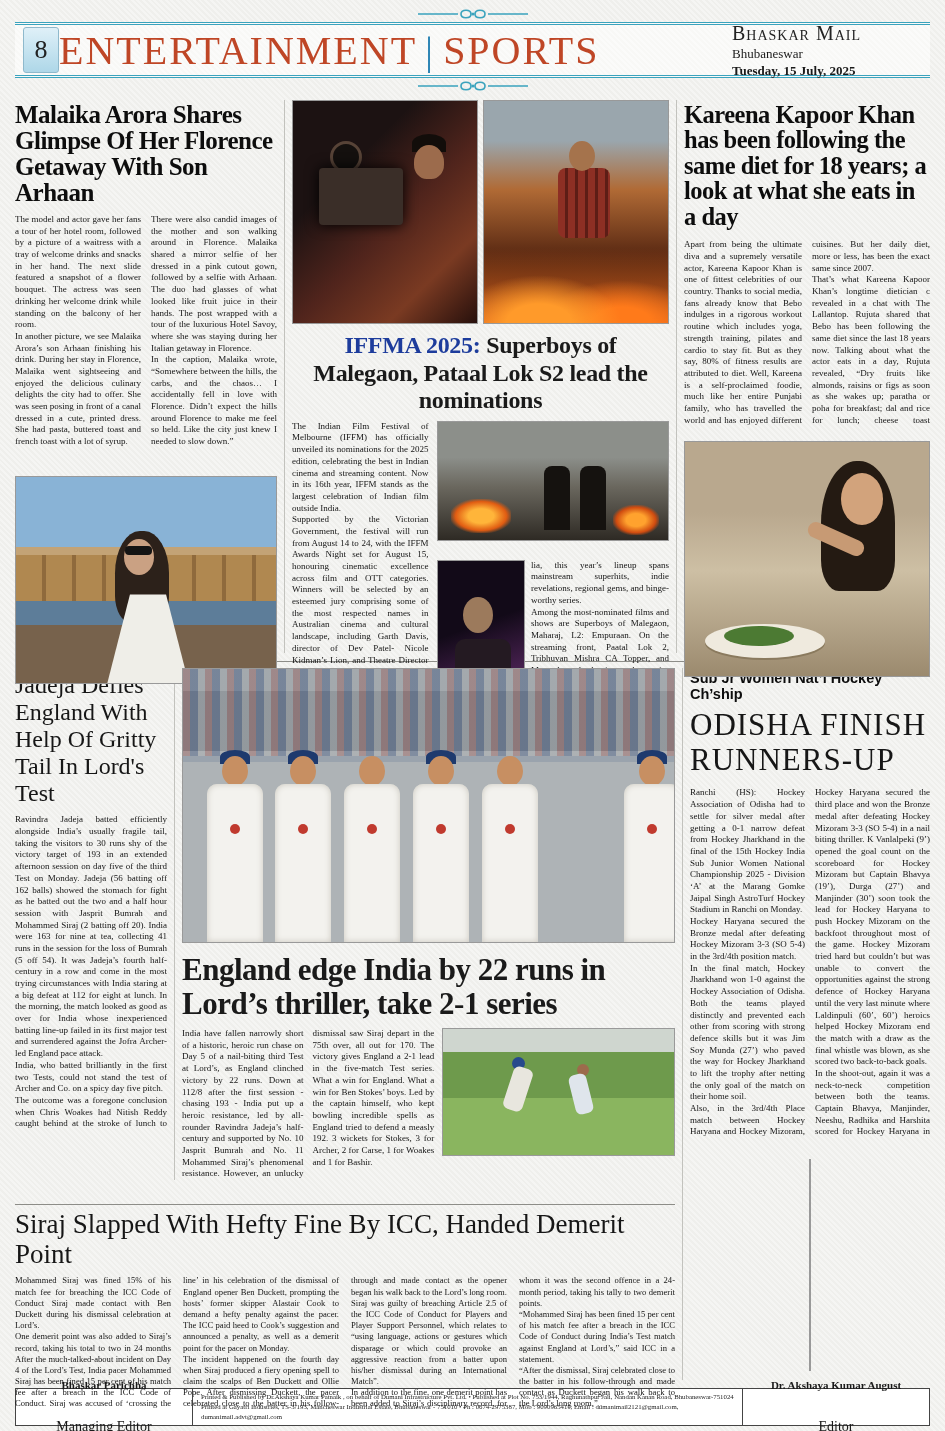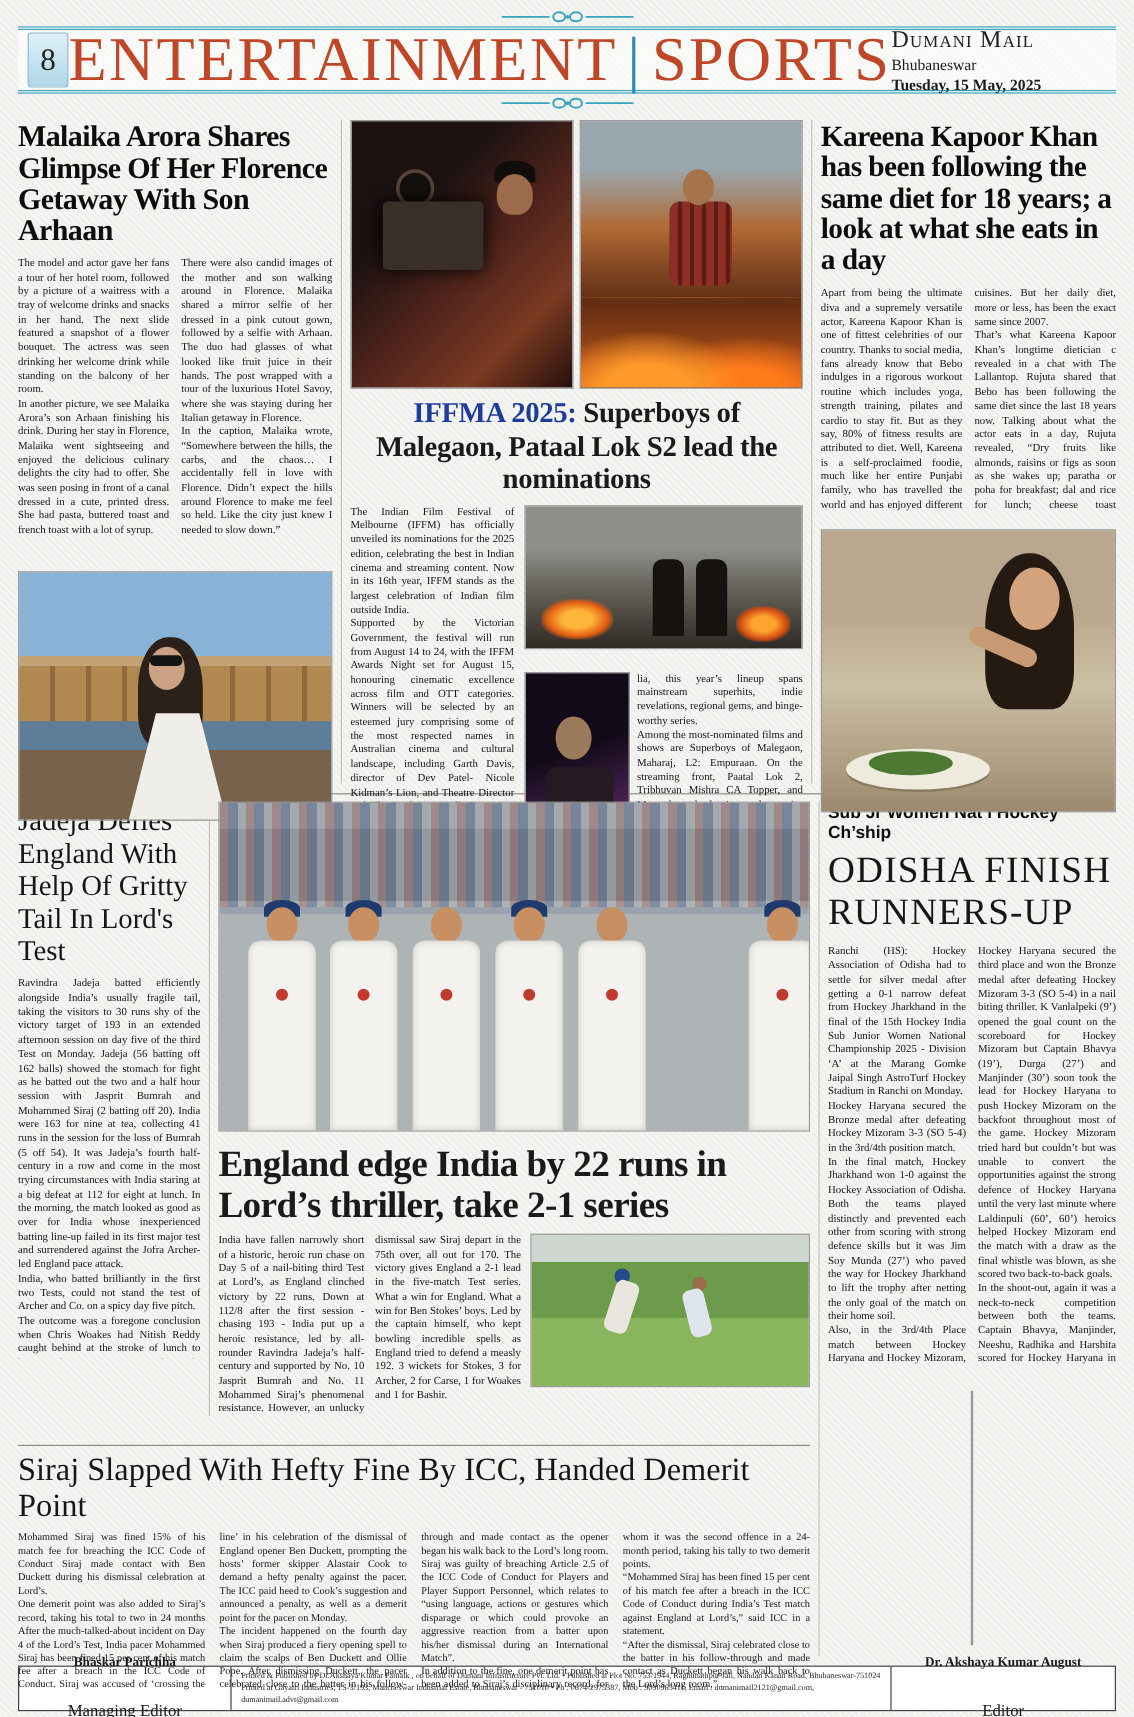--- a/index.html
+++ b/index.html
@@ -8,21 +8,21 @@
       repeating-linear-gradient(45deg,#f5f5f3 0 2px,#efefec 2px 4px);
     font-family:"Liberation Serif",serif;color:#1a1a1a;overflow:hidden;box-sizing:border-box;padding:6px 15px 0 15px;}
   
   .flourish{display:flex;justify-content:center;align-items:center;height:16px;color:#3aa3bd;}
   .flourish svg{display:block;}
   .masthead-band{border-top:3px double #3aa3bd;border-bottom:3px double #3aa3bd;
     display:flex;align-items:center;padding:4px 8px;height:56px;box-sizing:border-box;background:rgba(255,255,255,.55);}
   .pagenum{width:34px;height:44px;background:linear-gradient(180deg,#dff0f8,#aed7e8);
     border:1px solid #8fb9cc;border-radius:3px;display:flex;align-items:center;justify-content:center;
     font-size:26px;font-family:"Liberation Serif",serif;color:#222;}
-  .section-title{flex:1;text-align:center;font-size:52px;letter-spacing:2px;color:#bf4626;
+  .section-title{flex:1;font-size:40px;letter-spacing:2px;color:#bf4626;
     font-family:"Liberation Serif",serif;}
   .section-title .divider{color:#2e86b5;font-weight:400;padding:0 8px;}
   .mast-right{width:190px;text-align:left;line-height:1.25;}
   .mast-name{font-variant:small-caps;font-size:20px;letter-spacing:1px;color:#222;}
   .mast-city{font-size:13px;}
   .mast-date{font-size:13px;font-weight:bold;}
   
   .body-text{white-space:pre-line;text-align:justify;font-size:9px;line-height:1.3;color:#151515;}
   .photo{position:relative;overflow:hidden;border:1px solid #999;box-sizing:border-box;}
   .hl-bold{font-weight:bold;color:#0d0d0d;line-height:1.04;font-family:"Liberation Serif",serif;letter-spacing:-.5px;}
@@ -133,23 +133,23 @@
         <path d="M48 7c0-5 10-5 10 0s-10 5-10 0zm14 0c0-5 10-5 10 0s-10 5-10 0z" fill="none" stroke="#3aa3bd" stroke-width="1.6"></path>
         <circle cx="60" cy="7" r="1.6" fill="#3aa3bd"></circle>
       </svg>
   </div>
   <div class="masthead-band">
     <div class="pagenum">8</div>
     <div class="section-title">
       <span>ENTERTAINMENT</span><span class="divider">|</span><span>SPORTS</span>
     </div>
     <div class="mast-right">
-      <div class="mast-name">Dumani Mail</div>
+      <div class="mast-name">Bhaskar Mail</div>
       <div class="mast-city">Bhubaneswar</div>
-      <div class="mast-date">Tuesday, 15 May, 2025</div>
+      <div class="mast-date">Tuesday, 15 July, 2025</div>
     </div>
   </div>
   <div class="flourish">
     <svg width="120" height="14" viewBox="0 0 120 14">
         <path d="M5 7 H45 M75 7 H115" stroke="#3aa3bd" stroke-width="1.4"></path>
         <path d="M48 7c0-5 10-5 10 0s-10 5-10 0zm14 0c0-5 10-5 10 0s-10 5-10 0z" fill="none" stroke="#3aa3bd" stroke-width="1.6"></path>
         <circle cx="60" cy="7" r="1.6" fill="#3aa3bd"></circle>
       </svg>
   </div>
 

